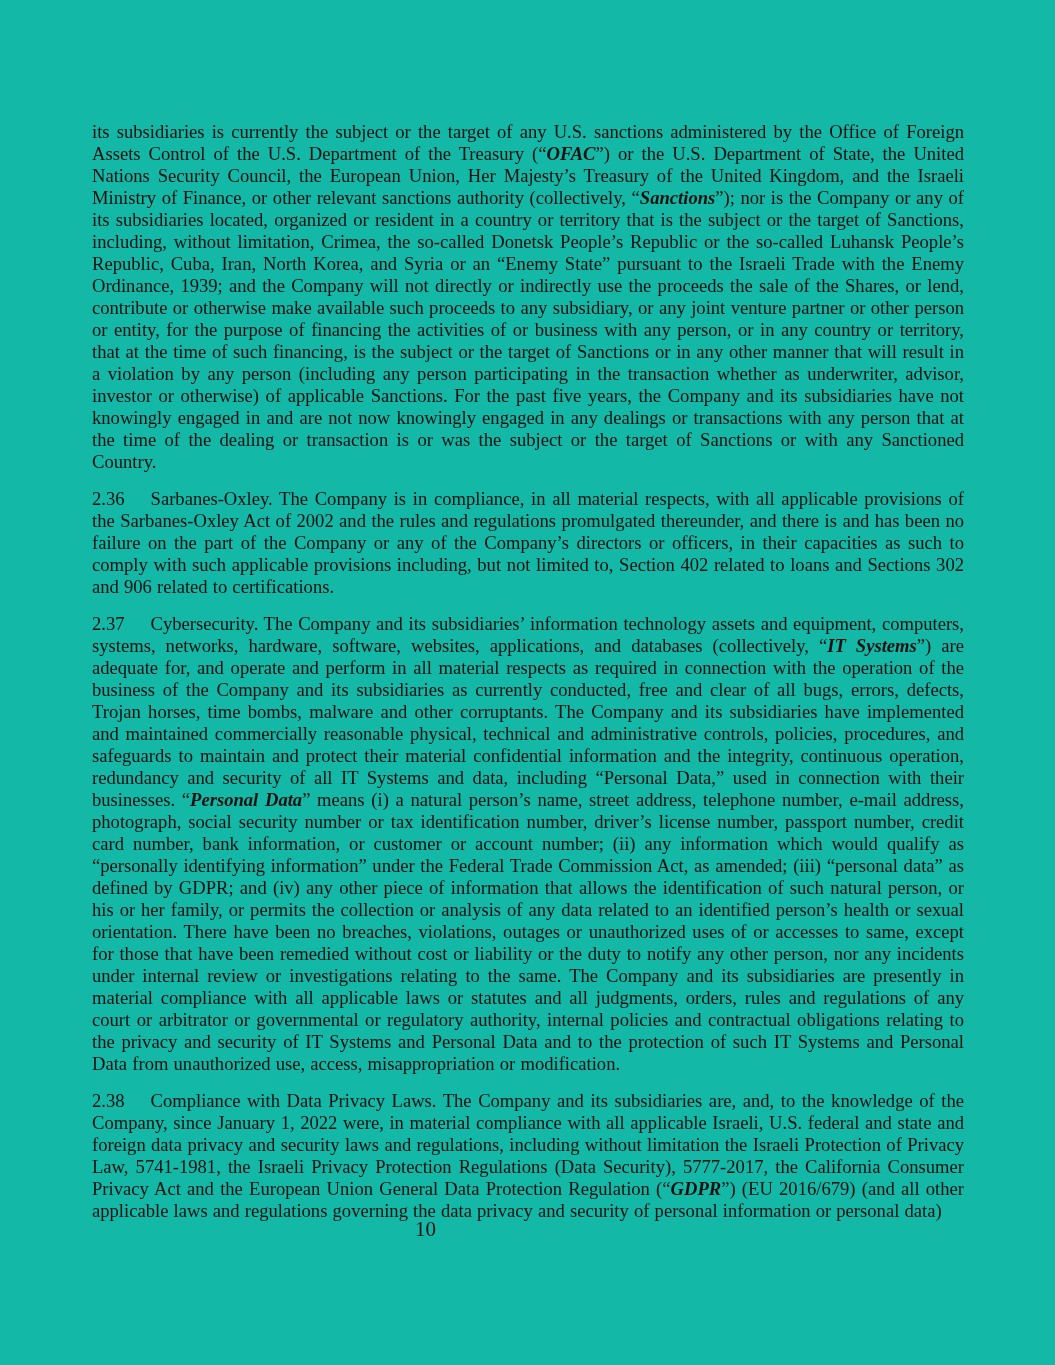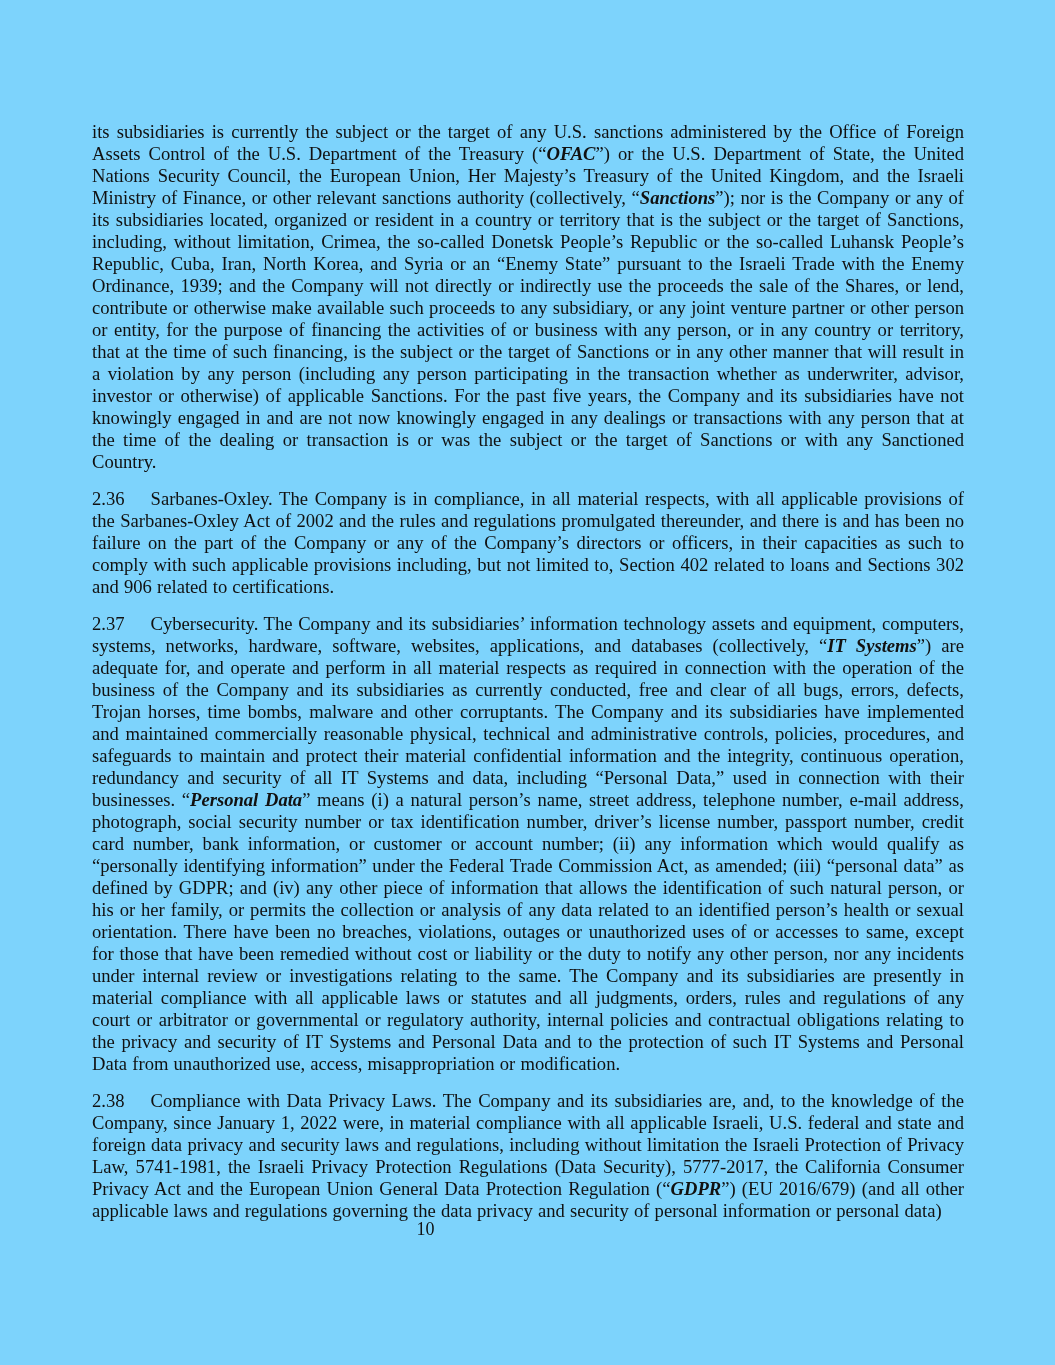--- a/index.html
+++ b/index.html
@@ -4,21 +4,21 @@
 <style>
   html, body {
     margin: 0;
     padding: 0;
     background: #ffffff;
   }
   .page {
     position: relative;
     width: 1055px;
     height: 1365px;
-    background: #7dd3fc;
+    background: #14b8a6;
     font-family: "Liberation Serif", serif;
     color: #111111;
     overflow: hidden;
   }
   .content {
     position: absolute;
     left: 92px;
     top: 121px;
     width: 872px;
   }
@@ -32,21 +32,21 @@
   .seg { font-weight: normal; font-style: normal; }
   .seg-b { font-weight: normal; }
   .seg-bi { font-weight: bold; font-style: italic; }
   .tab { display: inline-block; width: 26px; }
   .page-number {
     position: absolute;
     top: 1218px;
     left: 0;
     width: 851px;
     text-align: center;
-    font-size: 18px;
+    font-size: 21px;
     line-height: 22px;
   }
 </style>
 </head>
 <body>
 
 <div class="page">
   <div class="content">
       <p class="para"><span class="seg">its subsidiaries is currently the subject or the target of any U.S. sanctions administered by the Office of Foreign Assets Control of the U.S. Department of the Treasury (“</span><span class="seg-bi">OFAC</span><span class="seg">”) or the U.S. Department of State, the United Nations Security Council, the European Union, Her Majesty’s Treasury of the United Kingdom, and the Israeli Ministry of Finance, or other relevant sanctions authority (collectively, “</span><span class="seg-bi">Sanctions</span><span class="seg">”); nor is the Company or any of its subsidiaries located, organized or resident in a country or territory that is the subject or the target of Sanctions, including, without limitation, Crimea, the so-called Donetsk People’s Republic or the so-called Luhansk People’s Republic, Cuba, Iran, North Korea, and Syria or an “Enemy State” pursuant to the Israeli Trade with the Enemy Ordinance, 1939; and the Company will not directly or indirectly use the proceeds the sale of the Shares, or lend, contribute or otherwise make available such proceeds to any subsidiary, or any joint venture partner or other person or entity, for the purpose of financing the activities of or business with any person, or in any country or territory, that at the time of such financing, is the subject or the target of Sanctions or in any other manner that will result in a violation by any person (including any person participating in the transaction whether as underwriter, advisor, investor or otherwise) of applicable Sanctions. For the past five years, the Company and its subsidiaries have not knowingly engaged in and are not now knowingly engaged in any dealings or transactions with any person that at the time of the dealing or transaction is or was the subject or the target of Sanctions or with any Sanctioned Country.</span></p>
       <p class="para"><span class="seg-b">2.36</span><span class="tab"></span><span class="seg-b">Sarbanes-Oxley.</span><span class="seg"> The Company is in compliance, in all material respects, with all applicable provisions of the Sarbanes-Oxley Act of 2002 and the rules and regulations promulgated thereunder, and there is and has been no failure on the part of the Company or any of the Company’s directors or officers, in their capacities as such to comply with such applicable provisions including, but not limited to, Section 402 related to loans and Sections 302 and 906 related to certifications.</span></p>

